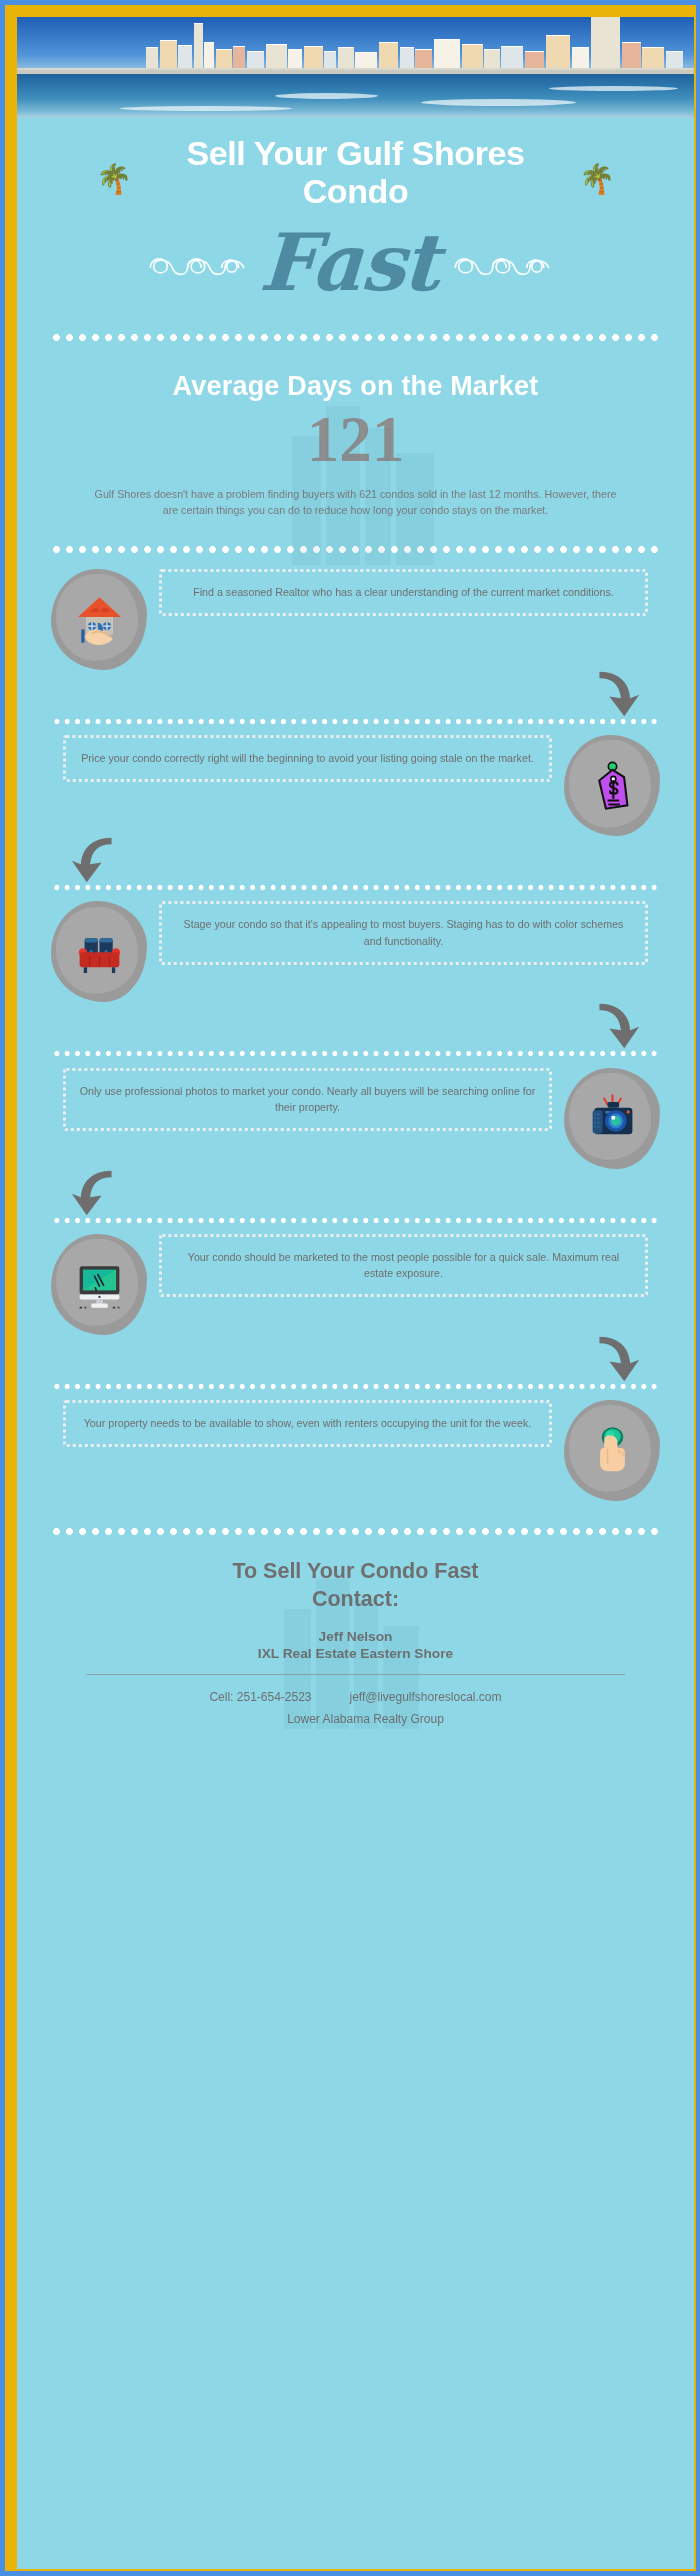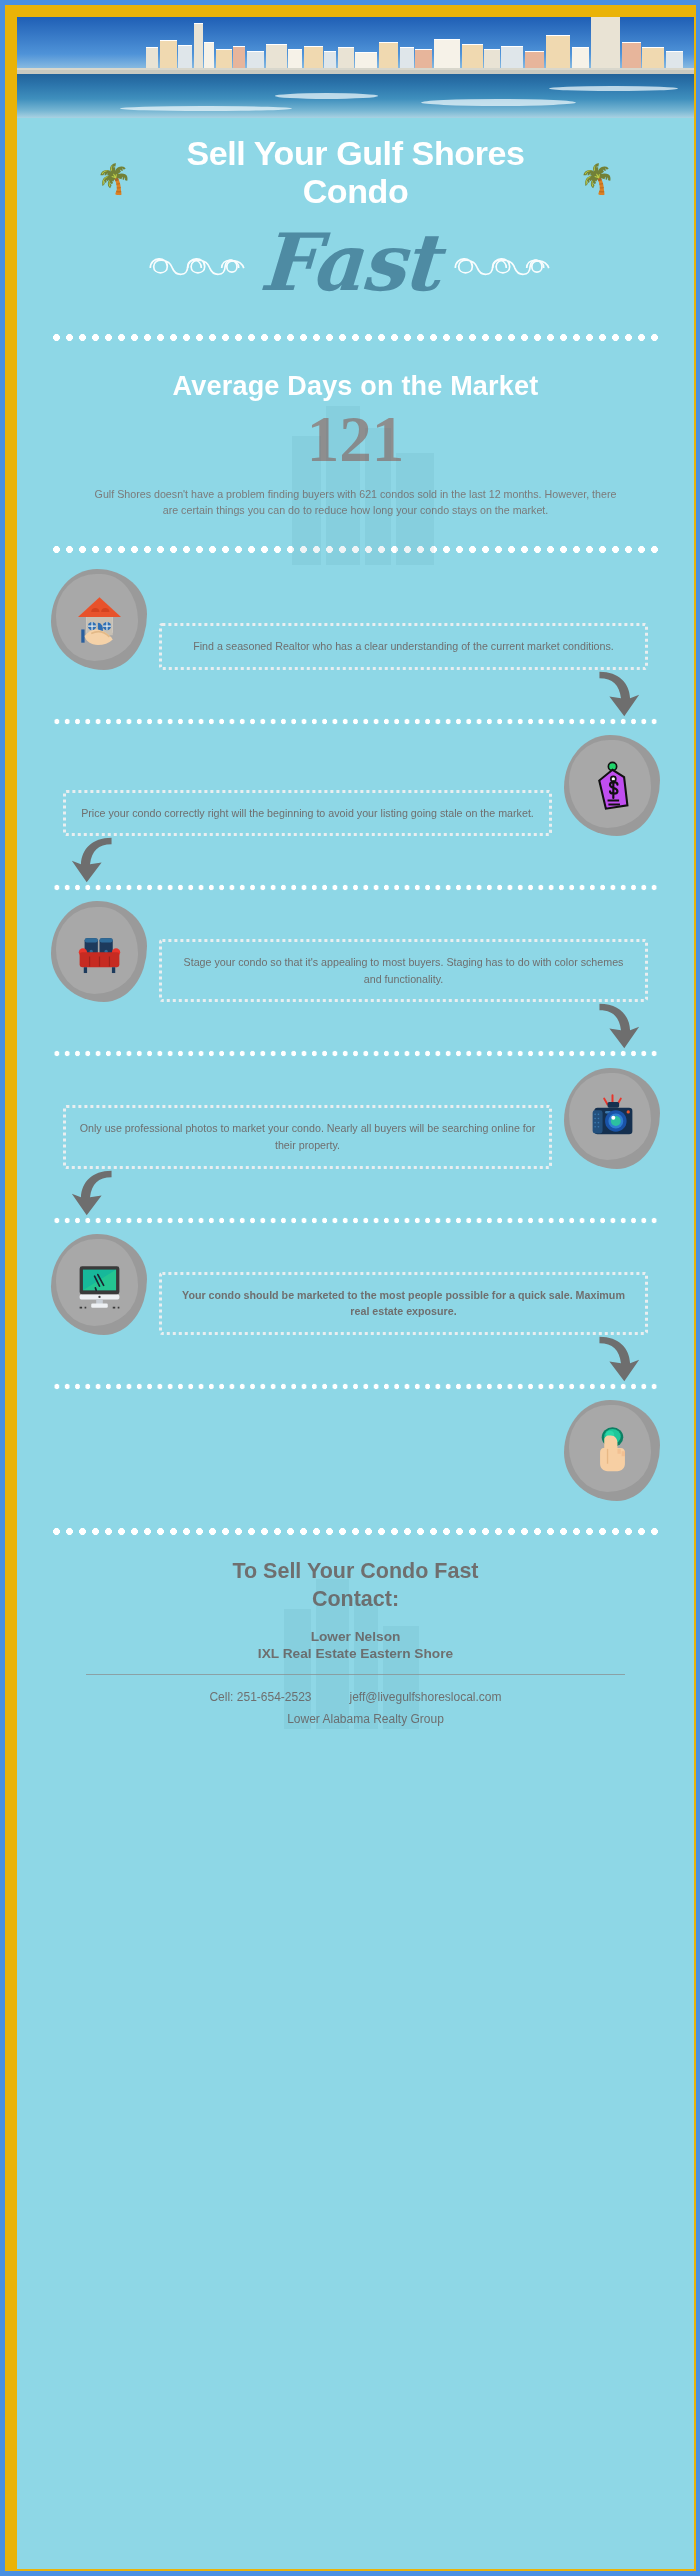--- a/index.html
+++ b/index.html
@@ -80,21 +80,21 @@
   .lead{
     text-align:center;color:#7b7b7b;font-size:10.7px;line-height:1.55;
     margin:13.7px auto 0; width:532px;
   }
 
   
   .wm{position:absolute;opacity:.07;pointer-events:none;}
   .wm i{position:absolute;bottom:0;background:#2f6f86;display:block;}
 
   
-  .step{position:relative;display:flex;align-items:flex-end;margin:0 34px;min-height:101px;}
+  .step{position:relative;display:flex;align-items:flex-start;margin:0 34px;min-height:101px;}
   .step.rev{flex-direction:row-reverse;}
   .blob{
     position:relative;width:96px;height:101px;flex:0 0 96px;
     display:flex;align-items:center;justify-content:center;
   }
   .blob::before{
     content:"";position:absolute;inset:0;background:#9a9a9a;
     border-radius:48% 52% 45% 55% / 52% 45% 55% 48%;
   }
   .blob::after{
@@ -316,21 +316,21 @@
     <div class="bubble">Only use professional photos to market your condo.  Nearly all buyers will be searching online for their property.</div>
   </div>
 
   <div class="arrowrow">
     <svg class="arrow l" viewBox="0 0 60 58" style="transform:scaleX(-1);">
       <path d="M10 2 C34 2,46 16,47 34 L58 30 L40 56 L22 32 L36 34 C34 18,26 10,10 10 Z" fill="#6e6e6e"></path>
     </svg>
   </div>
   <div class="ministep-rule"></div>
 
-  <div class="step" style="margin-top:10.3px;font-weight:bold;">
+  <div class="step" style="margin-top:10.3px;">
     <div class="blob">
       <svg class="ico" viewBox="0 0 64 64">
         <rect x="8" y="10" width="48" height="34" rx="3" fill="#3a3a3a"></rect>
         <rect x="12" y="14" width="40" height="25" fill="#17b89a"></rect>
         <path d="M12 39 L52 14 V39 Z" fill="#2fd08a" opacity=".55"></path>
         <path d="M26 22 l6 12 M30 20 l7 13 M27 36 l1 3" stroke="#1b2430" stroke-width="2" stroke-linecap="round"></path>
         <rect x="8" y="44" width="48" height="6" rx="2" fill="#eef1f4"></rect>
         <circle cx="32" cy="47" r="1.4" fill="#3a3a3a"></circle>
         <rect x="28" y="50" width="8" height="6" fill="#c9cfd6"></rect>
         <rect x="22" y="55" width="20" height="5" rx="1.5" fill="#eef1f4"></rect>
@@ -351,36 +351,37 @@
     <div class="blob">
       <svg class="ico" viewBox="0 0 64 64">
         <ellipse cx="32" cy="16" rx="13" ry="12" fill="#0d7f63"></ellipse>
         <ellipse cx="32" cy="15" rx="10" ry="9" fill="#1ec79a"></ellipse>
         <ellipse cx="29" cy="13" rx="5" ry="5" fill="#2fe0ae" opacity=".7"></ellipse>
         <path d="M30 14 c5 0 8 4 8 9 v6 h4 c3 0 5 2 5 5 v14 c0 5-4 9-9 9 h-12 c-5 0-9-4-9-9 V34 c0-3 2-5 4-5 h1 V19 c0-3 3-5 5-5 z" fill="#f7cfa3"></path>
         <path d="M38 30 h4 v6 h-4z M43 33 h4 v6 h-4z" fill="#f2c092"></path>
         <path d="M26 30 v18" stroke="#e8b885" stroke-width="1.6"></path>
       </svg>
     </div>
+    <div class="bubble">Your property needs to be available to show, even with renters occupying the unit for the week.</div>
   </div>
 
   <div class="dotrule" style="margin-top:26px;"></div>
 
   <div style="position:relative;">
     <div class="wm" style="left:258px;top:8.6px;width:172px;height:163px;">
       <i style="left:8.6px;width:27.5px;height:120px;"></i>
       <i style="left:41px;width:33px;height:150px;"></i>
       <i style="left:79px;width:24px;height:129px;"></i>
       <i style="left:108px;width:36px;height:103px;"></i>
     </div>
     <div class="foot-title">
       <div>To Sell Your Condo Fast</div>
       <div>Contact:</div>
     </div>
-    <div class="foot-name">Lower Nelson</div>
+    <div class="foot-name">Jeff Nelson</div>
     <div class="foot-co">IXL Real Estate Eastern Shore</div>
     <div class="hr"></div>
     <div class="crow">
       <span class="small">Cell: 251-654-2523</span>
       <span class="small">jeff@livegulfshoreslocal.com</span>
     </div>
     <div class="small" style="margin-top:1.7px;padding-left:20px;">Lower Alabama Realty Group</div>
   </div>
 
 </div>

